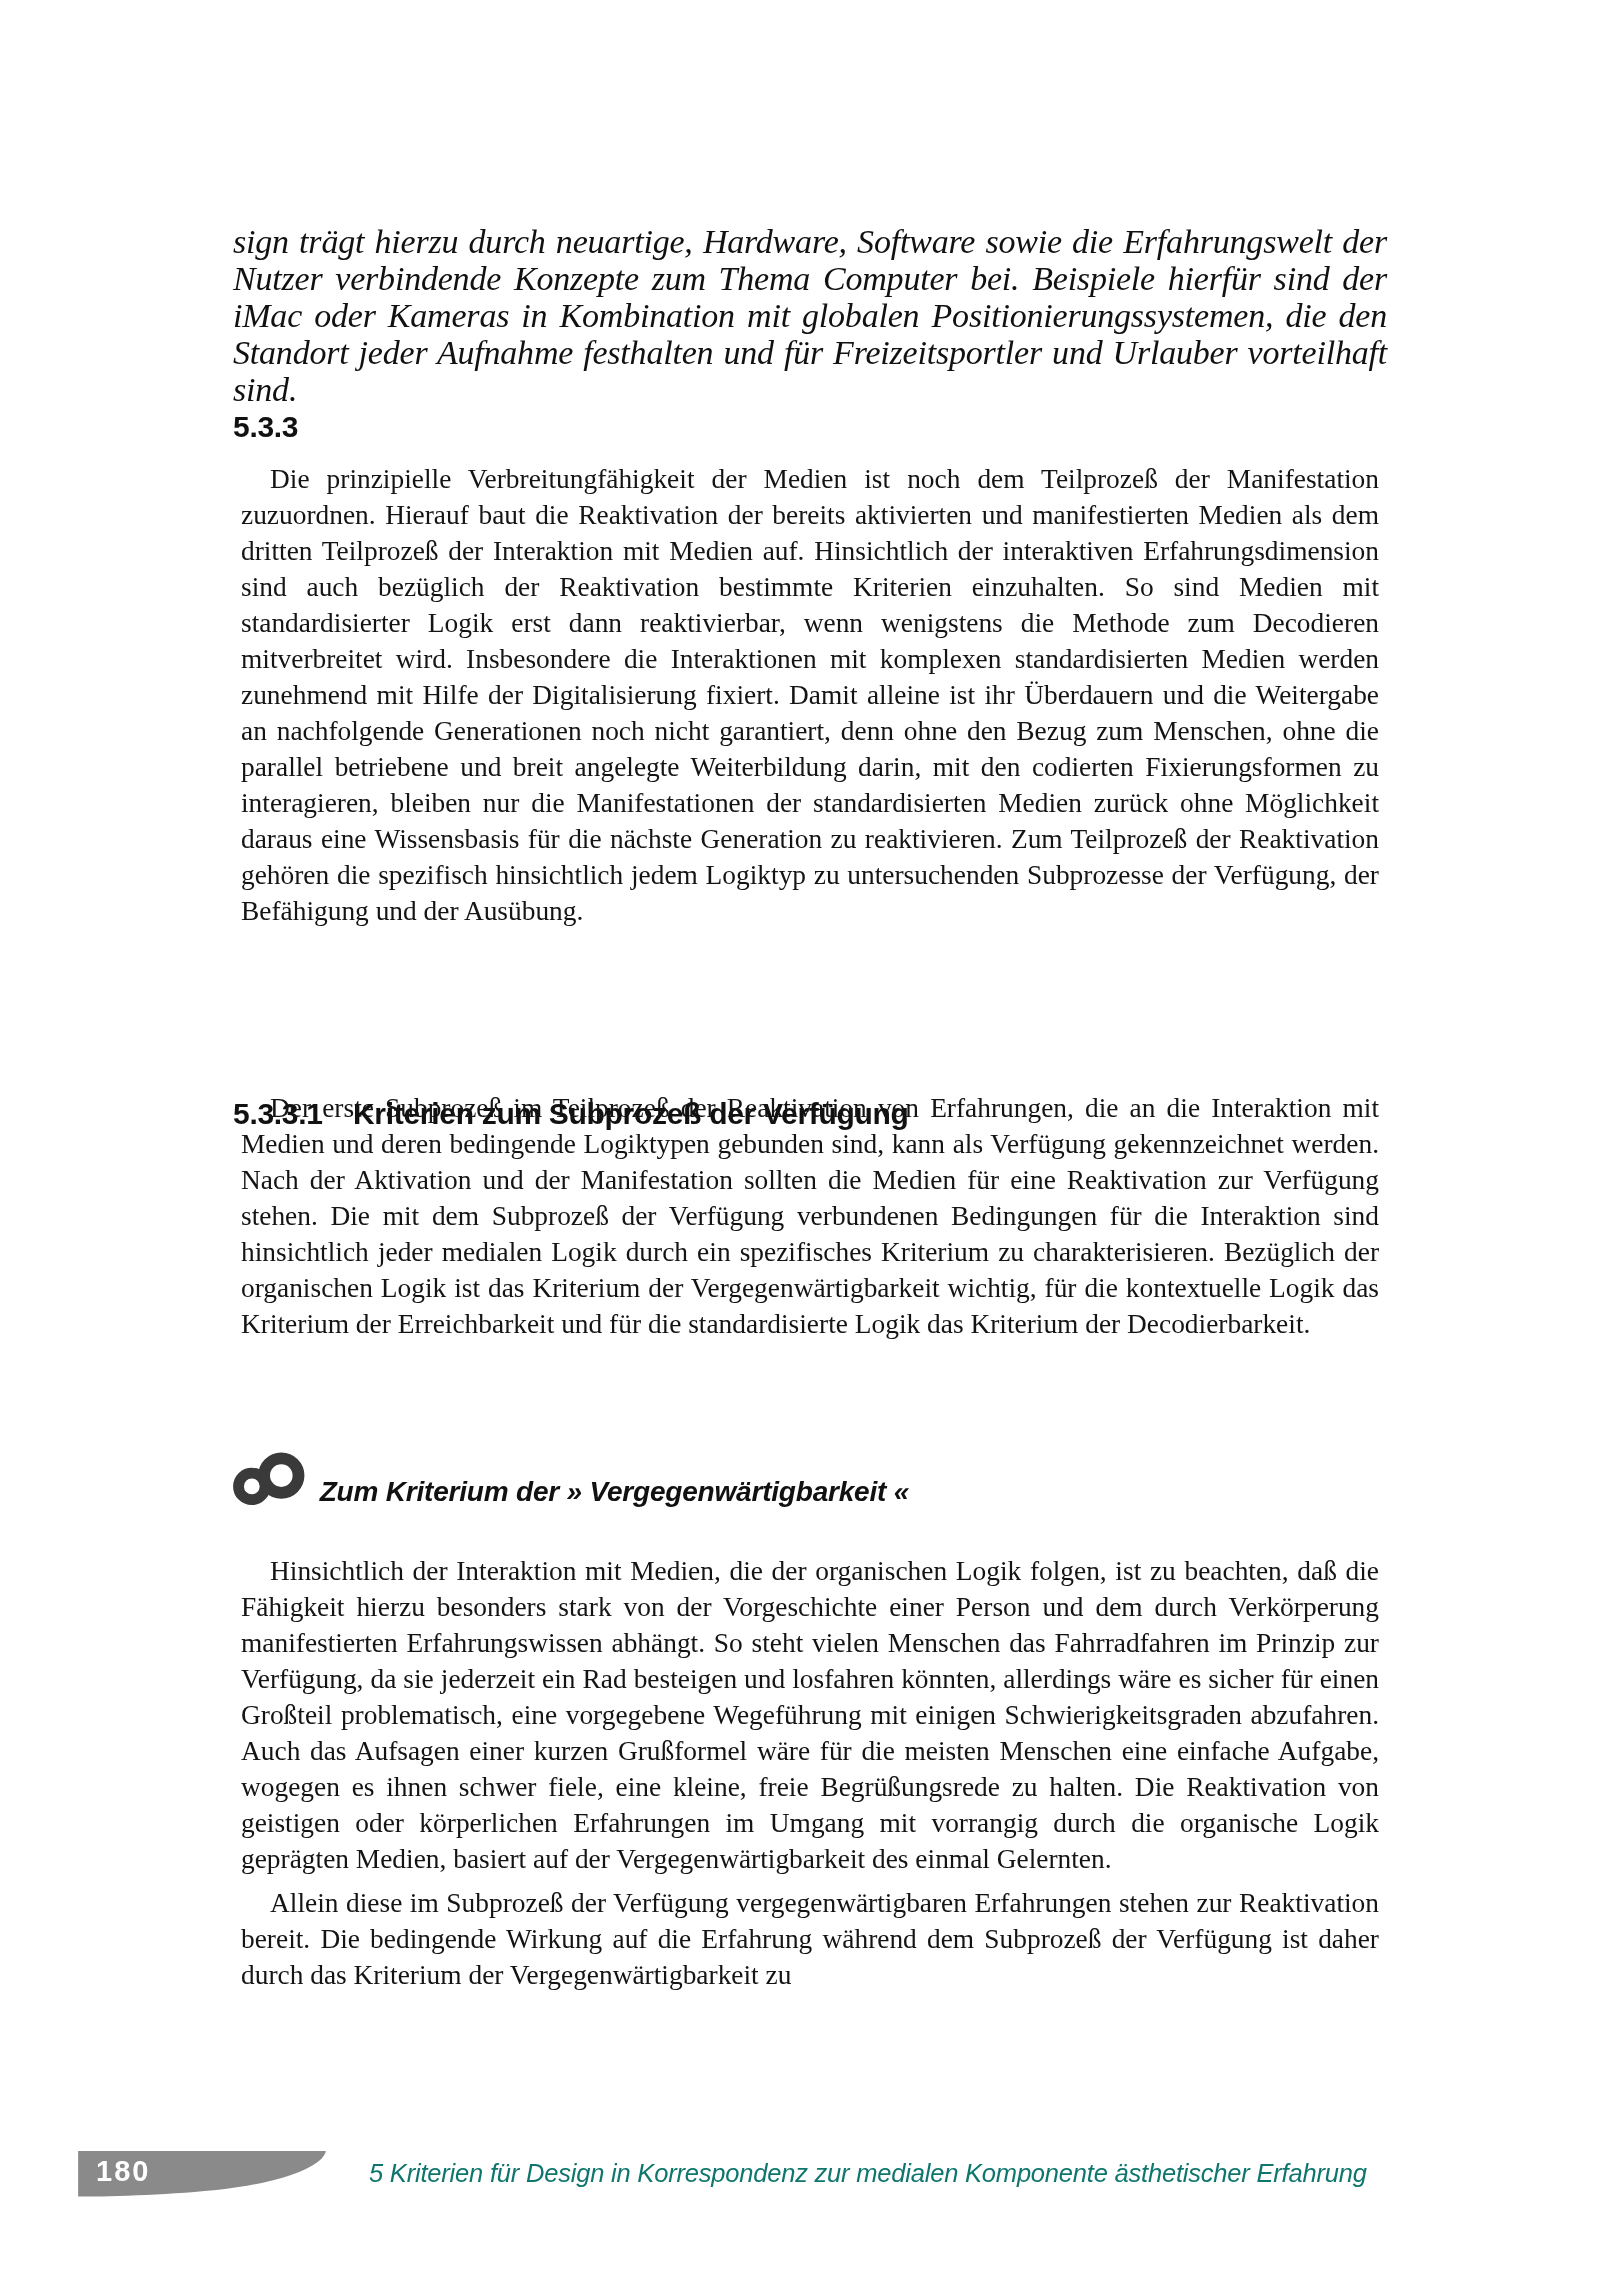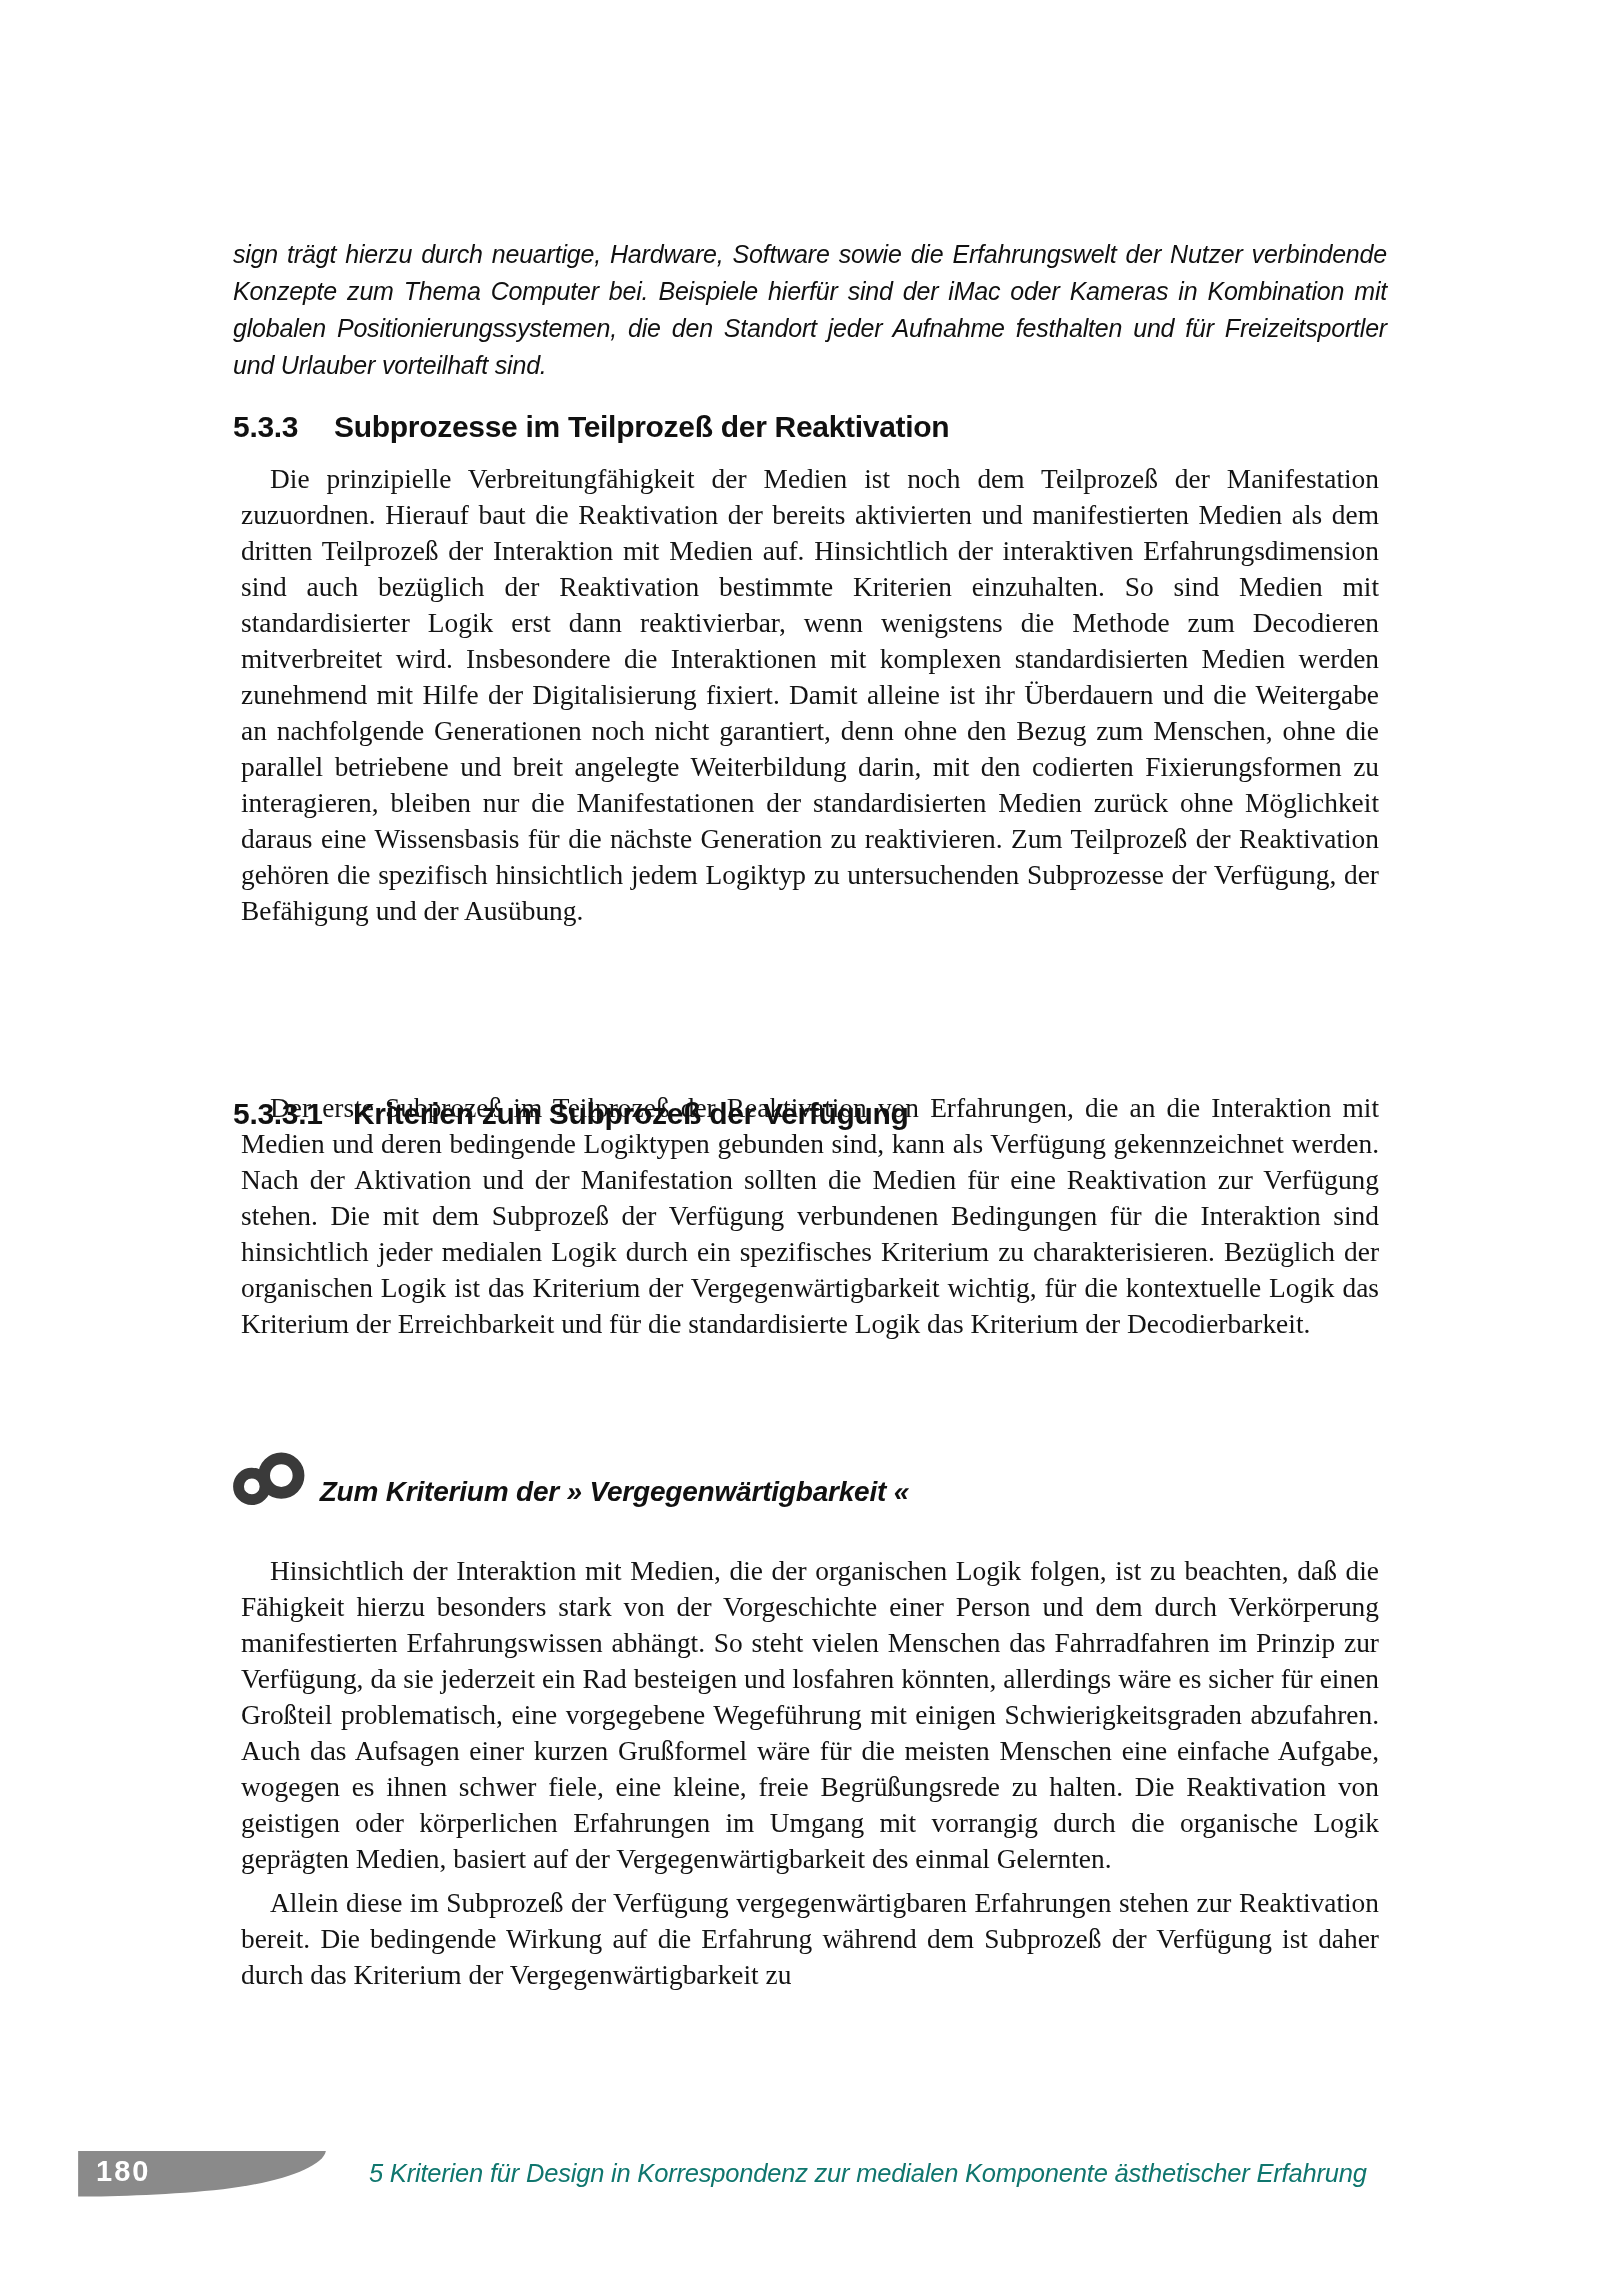--- a/index.html
+++ b/index.html
@@ -8,26 +8,26 @@
     width: 1620px;
     height: 2293px;
     margin: 0 auto;
     background: #ffffff;
     color: #111111;
     overflow: hidden;
   }
   
   .intro {
     position: absolute;
-    top: 236px;
+    top: 223px;
     left: 233px;
     width: 1154px;
-    font-family: Liberation Sans, sans-serif;
+    font-family: Liberation Serif, serif;
     font-style: italic;
-    font-size: 25px;
+    font-size: 34px;
     line-height: 37px;
     text-align: justify;
     letter-spacing: -0.2px;
   }
   
   .sec-heading {
     position: absolute;
     left: 233px;
     width: 1154px;
     font-family: "Liberation Sans", sans-serif;
@@ -113,21 +113,20 @@
 </style>
 </head>
 <body>
 
 <div class="page">
 
   <div class="intro">sign trägt hierzu durch neuartige, Hardware, Software sowie die Erfahrungswelt der Nutzer verbindende Konzepte zum Thema Computer bei. Beispiele hierfür sind der iMac oder Kameras in Kombination mit globalen Positionierungssystemen, die den Standort jeder Aufnahme festhalten und für Freizeitsportler und Urlauber vorteilhaft sind.</div>
 
   <div class="sec-heading h533">
     <span class="num">5.3.3</span>
-    <span class="ttl">Subprozesse im Teilprozeß der Reaktivation</span>
   </div>
 
   <div class="bodytext p1">
     <p>Die prinzipielle Verbreitungfähigkeit der Medien ist noch dem Teilprozeß der Manifestation zuzuordnen. Hierauf baut die Reaktivation der bereits aktivierten und manifestierten Medien als dem dritten Teilprozeß der Interaktion mit Medien auf. Hinsichtlich der interaktiven Erfahrungsdimension sind auch bezüglich der Reaktivation bestimmte Kriterien einzuhalten. So sind Medien mit standardisierter Logik erst dann reaktivierbar, wenn wenigstens die Methode zum Decodieren mitverbreitet wird. Insbesondere die Interaktionen mit komplexen standardisierten Medien werden zunehmend mit Hilfe der Digitalisierung fixiert. Damit alleine ist ihr Überdauern und die Weitergabe an nachfolgende Generationen noch nicht garantiert, denn ohne den Bezug zum Menschen, ohne die parallel betriebene und breit angelegte Weiterbildung darin, mit den codierten Fixierungsformen zu interagieren, bleiben nur die Manifestationen der standardisierten Medien zurück ohne Möglichkeit daraus eine Wissensbasis für die nächste Generation zu reaktivieren. Zum Teilprozeß der Reaktivation gehören die spezifisch hinsichtlich jedem Logiktyp zu untersuchenden Subprozesse der Verfügung, der Befähigung und der Ausübung.</p>
   </div>
 
   <div class="sec-heading h5331">
     <span class="num">5.3.3.1</span>
     <span class="ttl">Kriterien zum Subprozeß der Verfügung</span>
   </div>

